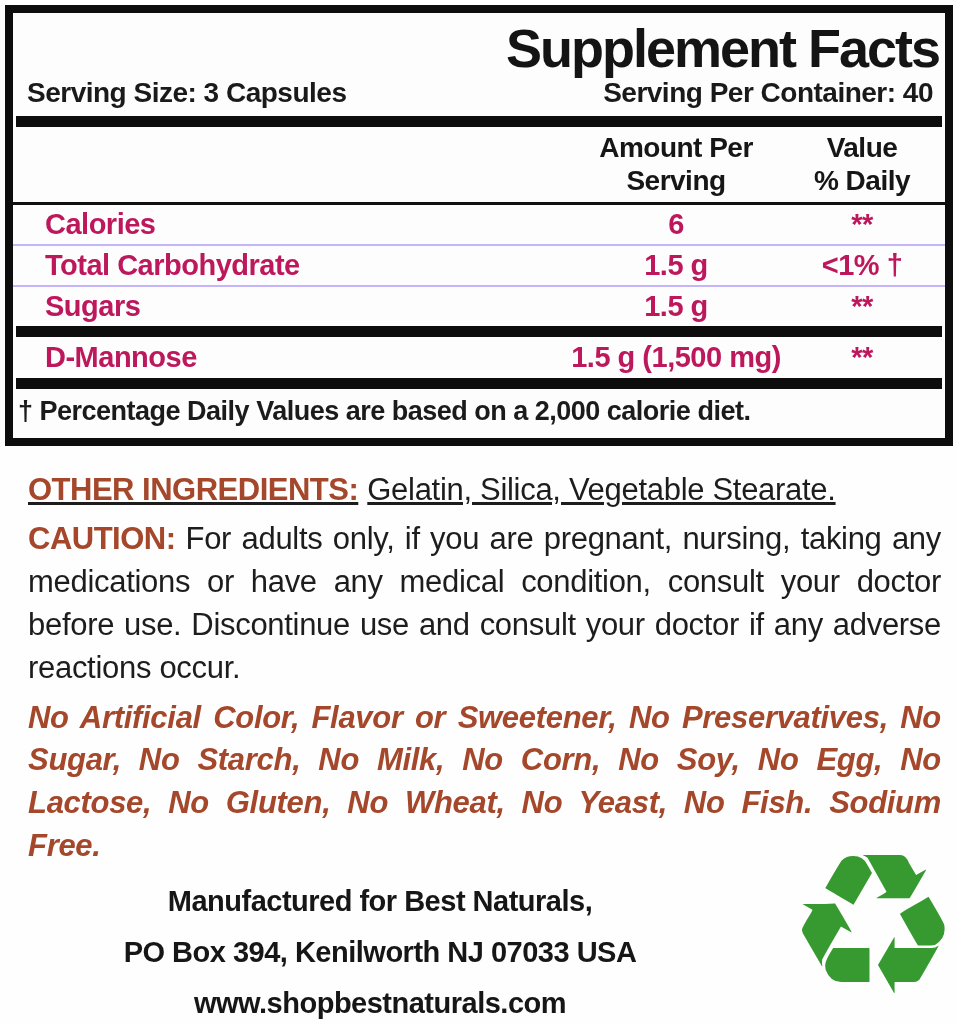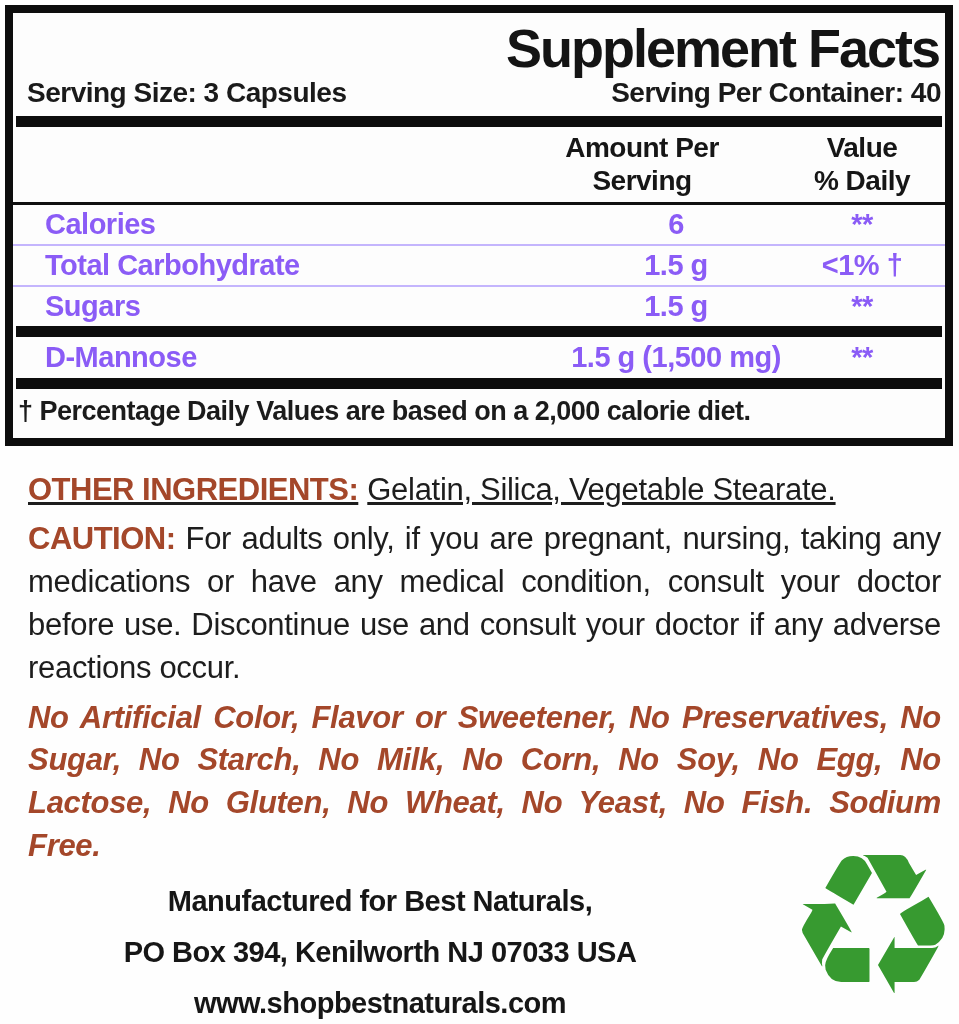--- a/index.html
+++ b/index.html
@@ -17,37 +17,37 @@
     border:8px solid #0d0d0d;
     background:#fdfdfd;
   }
   .panel-title{
     margin:6px 6px 0 10px;
     font-size:54px;font-weight:bold;letter-spacing:-2px;line-height:1.08;
     color:#141414;white-space:nowrap;text-align:right;
   }
   .serving-row{
     display:flex;justify-content:space-between;align-items:baseline;
-    margin:0 4px 7px 14px;
+    margin:0 12px 7px 14px;
     font-size:28px;font-weight:bold;letter-spacing:-0.5px;color:#1a1a1a;
   }
   .hbar{height:11px;background:#0d0d0d;margin:0 3px;}
   .head-row{
     display:flex;justify-content:flex-end;
     padding:5px 8px 5px 0;
     font-size:28px;font-weight:bold;line-height:1.16;letter-spacing:-0.5px;
-    text-align:center;color:#161616;gap:34px;
+    text-align:center;color:#161616;
   }
   .col-amount{width:222px;}
   .col-dv{width:150px;}
   .tbl{border-top:3px solid #101010;}
   .t-row{
     display:flex;align-items:center;
     height:39px;
-    font-size:29px;font-weight:bold;letter-spacing:-0.5px;color:#8b5cf6;
+    font-size:29px;font-weight:bold;letter-spacing:-0.5px;color:#be185d;
   }
   .t-row.sep{border-top:2px solid #c4b5fd;}
   .t-label{flex:1;padding-left:32px;white-space:nowrap;}
   .t-amount{width:222px;text-align:center;white-space:nowrap;}
   .t-dv{width:150px;text-align:center;margin-right:8px;white-space:nowrap;}
   .footnotes{
     padding:5px 8px 8px 5px;
     font-size:27px;font-weight:bold;letter-spacing:-0.5px;line-height:1.33;
     color:#1b1b1b;
   }

